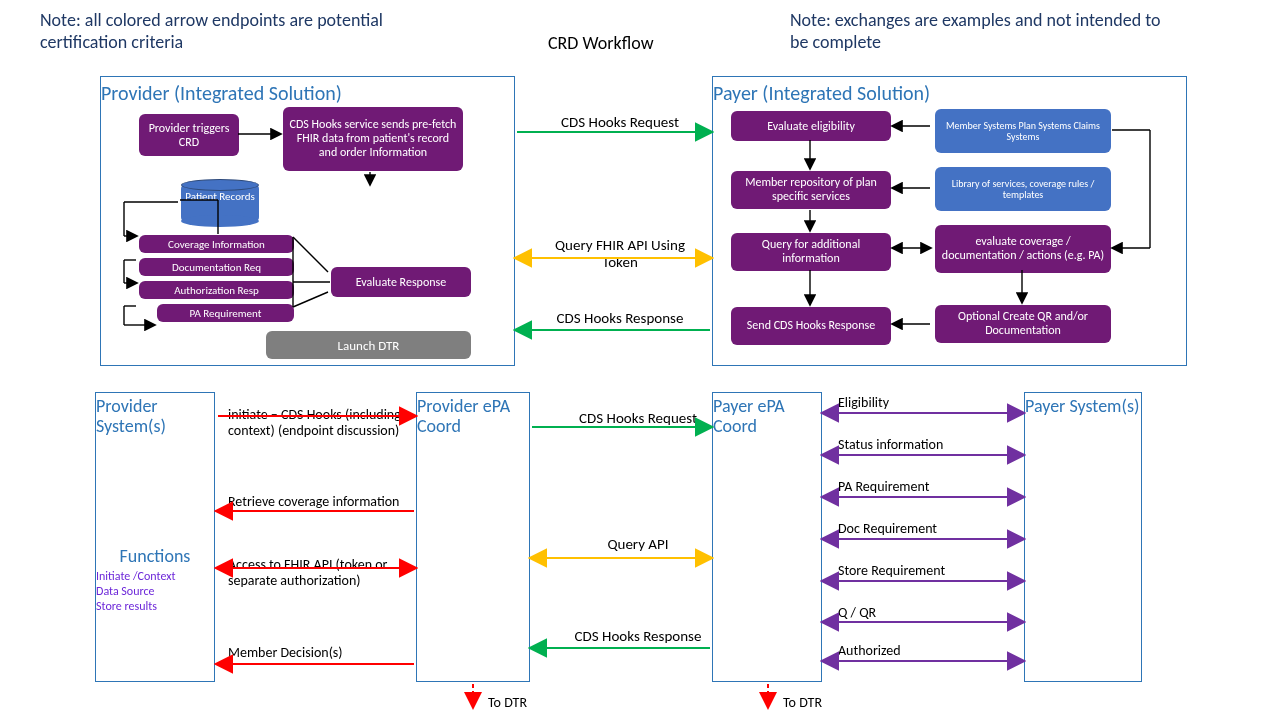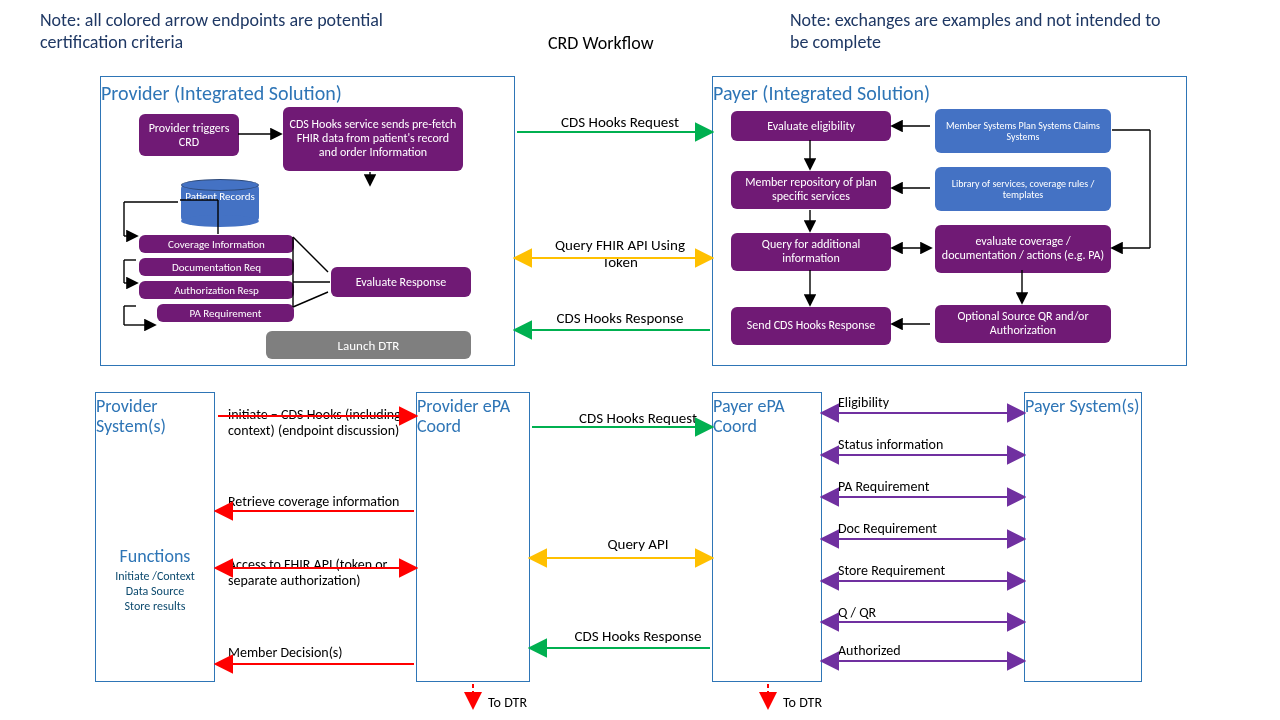--- a/index.html
+++ b/index.html
@@ -12,21 +12,21 @@
 .node{background:#701a75;color:#fff;font-size:12px;text-align:center;display:flex;align-items:center;justify-content:center;border-radius:6px;padding:4px}
 .node-dk{background:#4472c4;color:#fff;font-size:10px;text-align:center;display:flex;align-items:center;justify-content:center;border-radius:6px;padding:4px;line-height:1.15}
 .node-gray{background:#7f7f7f;color:#fff;font-size:13px;text-align:center;display:flex;align-items:center;justify-content:center;border-radius:6px}
 .db{position:absolute}
 .db-body{background:#4472c4;border-radius:4px}
 .db-top{background:#4472c4;border-radius:50%;width:100%;height:12px;position:absolute;top:-6px;border:1px solid #2e4a7a}
 .db-bot{background:#4472c4;border-radius:50%;width:100%;height:12px;position:absolute;bottom:-6px}
 .lbl{color:#000;font-size:15px}
 .lbl-sm{color:#000;font-size:14px}
 .fn-title{color:#2e75b6;font-size:18px}
-.fn-items{color:#0c4a6e;font-size:12px;text-align:center;line-height:1.25}
+.fn-items{color:#6d28d9;font-size:12px;text-align:left;line-height:1.25}
 svg.arrows{position:absolute;top:0;left:0;width:1280px;height:720px;pointer-events:none}
 </style>
 </head>
 <body>
 
 <div class="abs note" style="left:40px;top:10px;width:370px;line-height:1.2">Note: all colored arrow endpoints are potential certification criteria</div>
 <div class="abs note" style="left:790px;top:10px;width:380px;line-height:1.2">Note: exchanges are examples and not intended to be complete</div>
 <div class="abs title" style="left:548px;top:32px">CRD Workflow</div>
 
 <div class="abs big-box" style="left:100px;top:76px;width:415px;height:290px">
@@ -49,21 +49,21 @@
 
 <div class="abs big-box" style="left:712px;top:76px;width:475px;height:290px">
   <div class="abs heading" style="left:0;top:4px;width:100%">Payer (Integrated Solution)</div>
   <div class="abs node" style="left:18px;top:34px;width:160px;height:30px">Evaluate eligibility</div>
   <div class="abs node-dk" style="left:222px;top:32px;width:176px;height:44px">Member Systems Plan Systems Claims Systems</div>
   <div class="abs node" style="left:18px;top:94px;width:160px;height:38px;line-height:1.15">Member repository of plan specific services</div>
   <div class="abs node-dk" style="left:222px;top:90px;width:176px;height:44px">Library of services, coverage rules / templates</div>
   <div class="abs node" style="left:18px;top:156px;width:160px;height:38px;line-height:1.15">Query for additional information</div>
   <div class="abs node" style="left:222px;top:148px;width:176px;height:48px;line-height:1.15">evaluate coverage / documentation / actions (e.g. PA)</div>
   <div class="abs node" style="left:18px;top:230px;width:160px;height:38px;line-height:1.15">Send CDS Hooks Response</div>
-  <div class="abs node" style="left:222px;top:228px;width:176px;height:38px;line-height:1.15">Optional Source QR and/or Authorization</div>
+  <div class="abs node" style="left:222px;top:228px;width:176px;height:38px;line-height:1.15">Optional Create QR and/or Documentation</div>
 </div>
 
 <div class="abs lbl" style="left:555px;top:114px;width:130px;text-align:center;line-height:1.15">CDS Hooks Request</div>
 <div class="abs lbl" style="left:545px;top:237px;width:150px;text-align:center;line-height:1.15">Query FHIR API Using Token</div>
 <div class="abs lbl" style="left:555px;top:310px;width:130px;text-align:center;line-height:1.15">CDS Hooks Response</div>
 
 <div class="abs big-box" style="left:95px;top:392px;width:120px;height:290px">
   <div class="abs heading" style="left:0;top:4px;width:100%;font-size:18px;line-height:1.1">Provider System(s)</div>
   <div class="abs fn-title" style="left:0;top:152px;width:100%;text-align:center">Functions</div>
   <div class="abs fn-items" style="left:0;top:176px;width:100%;white-space:pre-line">Initiate /Context

